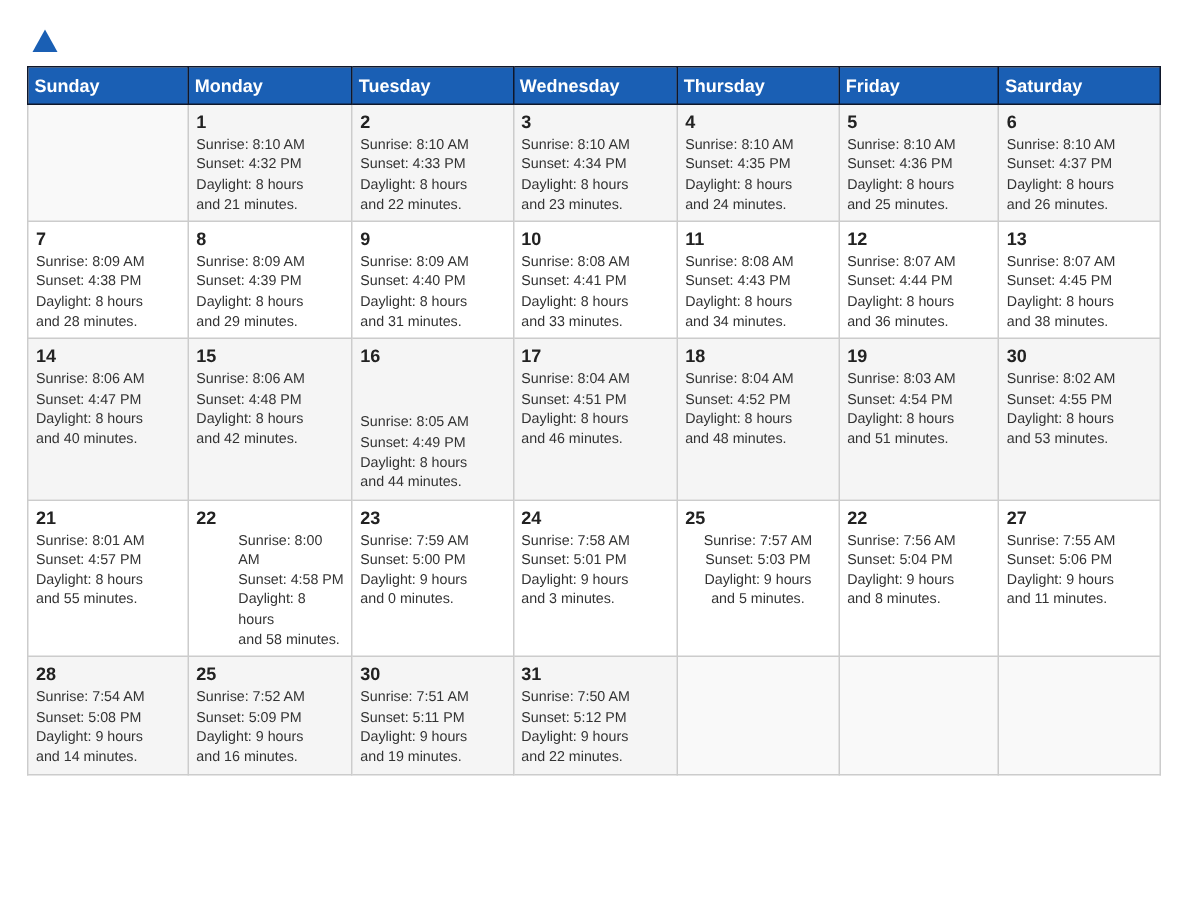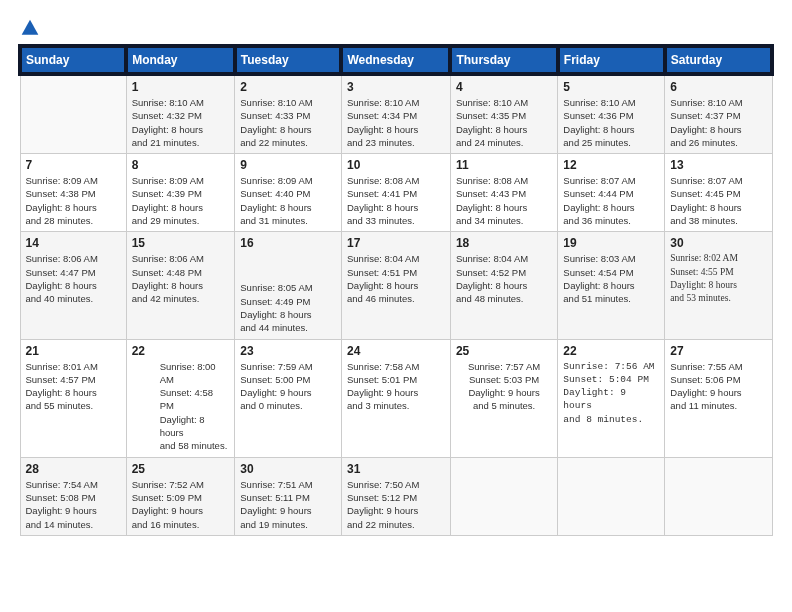--- a/index.html
+++ b/index.html
@@ -63,21 +63,21 @@
       border-collapse: collapse;
       font-size: 10px;
     }
     .calendar thead tr th {
       background: #1a5fb4;
       color: #fff;
       padding: 5px 4px;
       text-align: left;
       font-size: 12px;
       font-weight: bold;
-      border: 4px solid #0f172a;
+      border: 1px solid #0f172a;
     }
     .calendar tbody tr td {
       border: 1px solid #ccc;
       vertical-align: top;
       padding: 4px 5px;
       width: 113px;
       min-height: 70px;
       background: #fff;
     }
     .calendar tbody tr:nth-child(odd) td {
@@ -269,21 +269,21 @@
           </td>
           <td>
             <span class="day-number">19</span>
             <div class="day-info" style="white-space: pre-line;">Sunrise: 8:03 AM
 Sunset: 4:54 PM
 Daylight: 8 hours
 and 51 minutes.</div>
           </td>
           <td>
             <span class="day-number">30</span>
-            <div class="day-info" style="white-space: pre-line; font-family: Liberation Serif, serif;">Sunrise: 8:02 AM
+            <div class="day-info" style="white-space: pre-line;">Sunrise: 8:02 AM
 Sunset: 4:55 PM
 Daylight: 8 hours
 and 53 minutes.</div>
           </td>
         </tr>
         <tr>
           <td>
             <span class="day-number">21</span>
             <div class="day-info" style="white-space: pre-line;">Sunrise: 8:01 AM
 Sunset: 4:57 PM
@@ -313,21 +313,21 @@
           </td>
           <td>
             <span class="day-number">25</span>
             <div class="day-info" style="white-space: pre-line; text-align: center;">Sunrise: 7:57 AM
 Sunset: 5:03 PM
 Daylight: 9 hours
 and 5 minutes.</div>
           </td>
           <td>
             <span class="day-number">22</span>
-            <div class="day-info" style="white-space: pre-line; font-family: Liberation Mono, monospace;">Sunrise: 7:56 AM
+            <div class="day-info" style="white-space: pre-line;">Sunrise: 7:56 AM
 Sunset: 5:04 PM
 Daylight: 9 hours
 and 8 minutes.</div>
           </td>
           <td>
             <span class="day-number">27</span>
             <div class="day-info" style="white-space: pre-line;">Sunrise: 7:55 AM
 Sunset: 5:06 PM
 Daylight: 9 hours
 and 11 minutes.</div>

